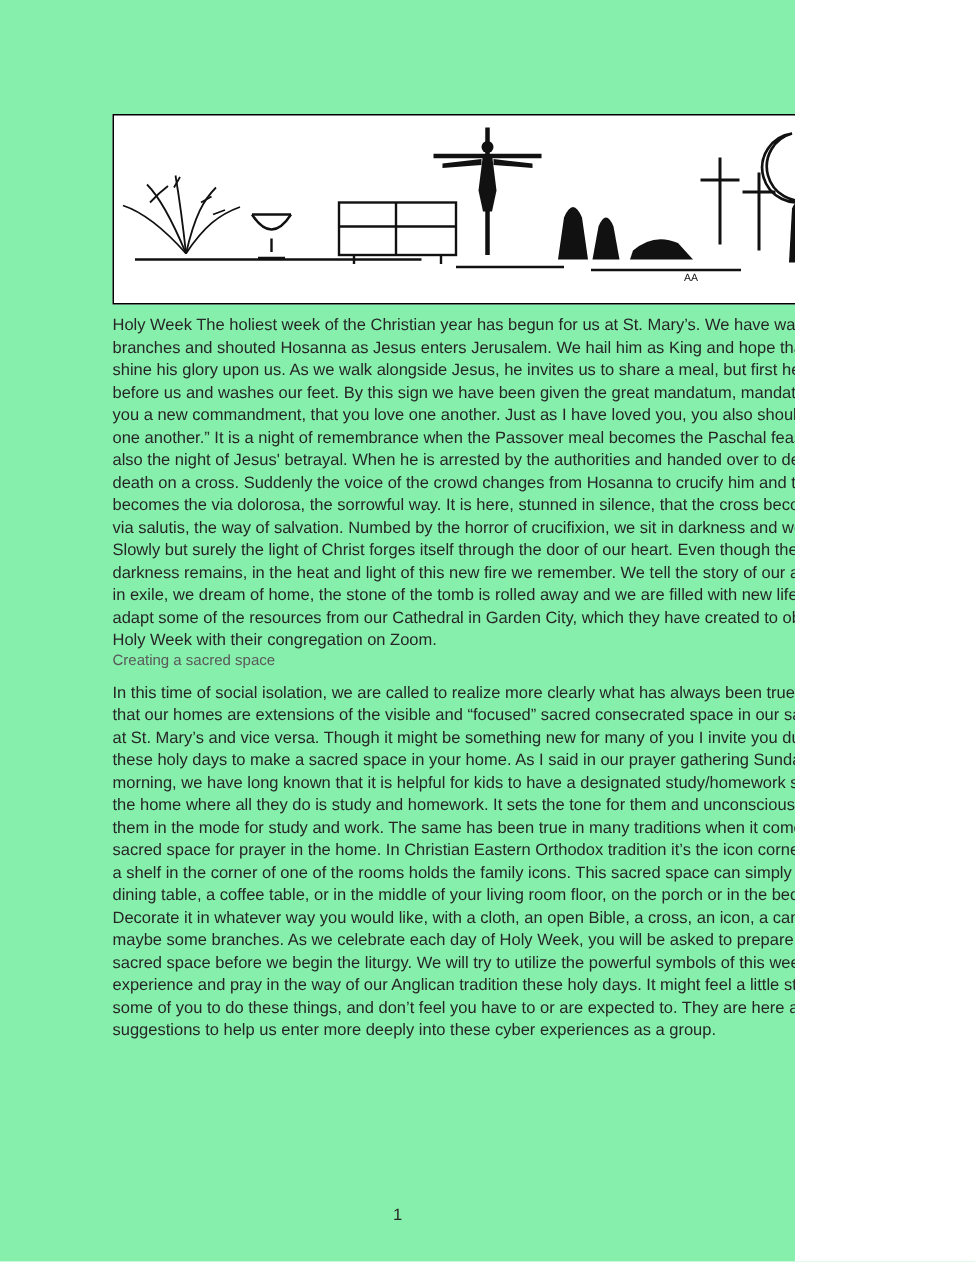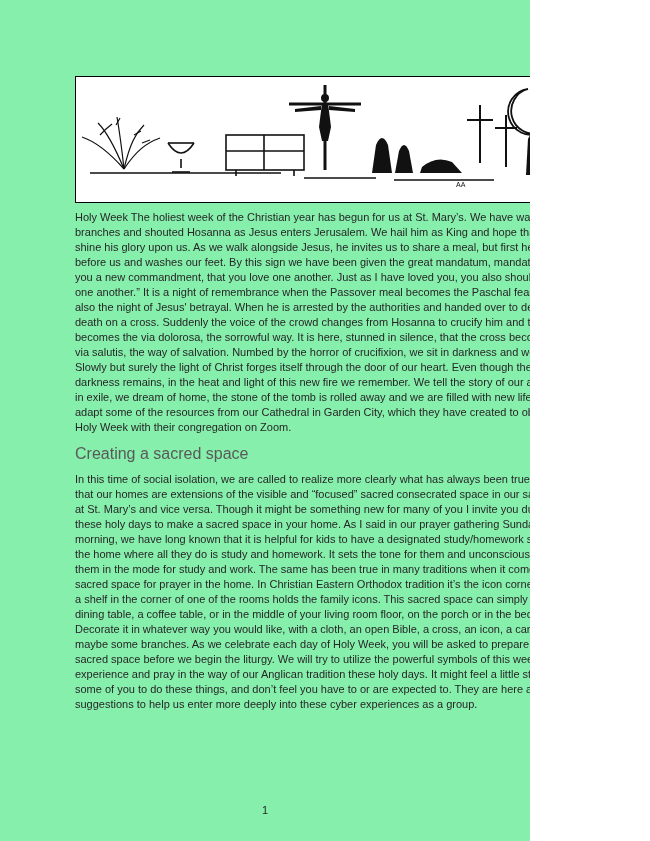--- a/index.html
+++ b/index.html
@@ -28,23 +28,22 @@
   }
   .artwork-frame svg { display: block; }
   .body-para {
     font-size: 11px;
     line-height: 15px;
     text-align: left;
     color: #262626;
   }
   .para-intro { margin-top: 7px; }
   .section-heading {
-    margin-top: 10px;
     margin-bottom: 9px;
-    font-size: 16px;
+    font-size: 10px;
     font-weight: normal;
     color: #595959;
   }
   .page-number {
     position: absolute;
     left: 0;
     right: 0;
     bottom: 25px;
     text-align: center;
     font-size: 11px;

